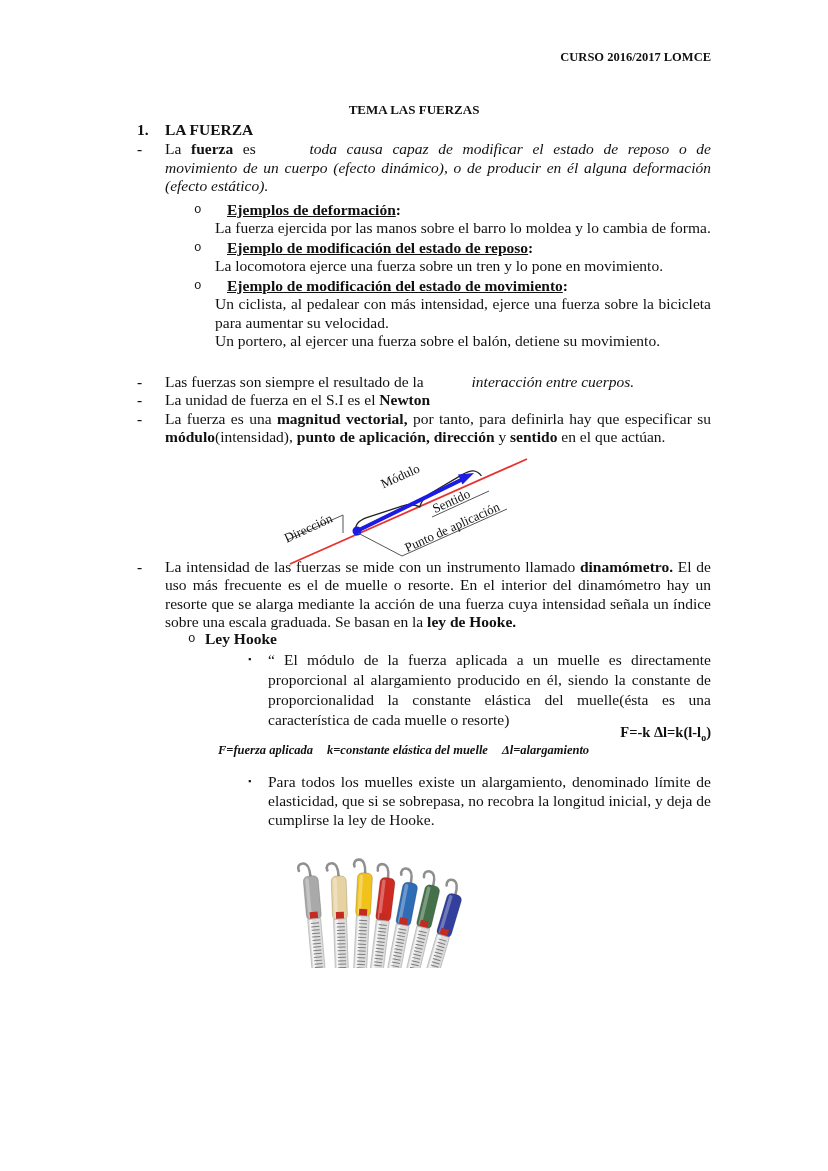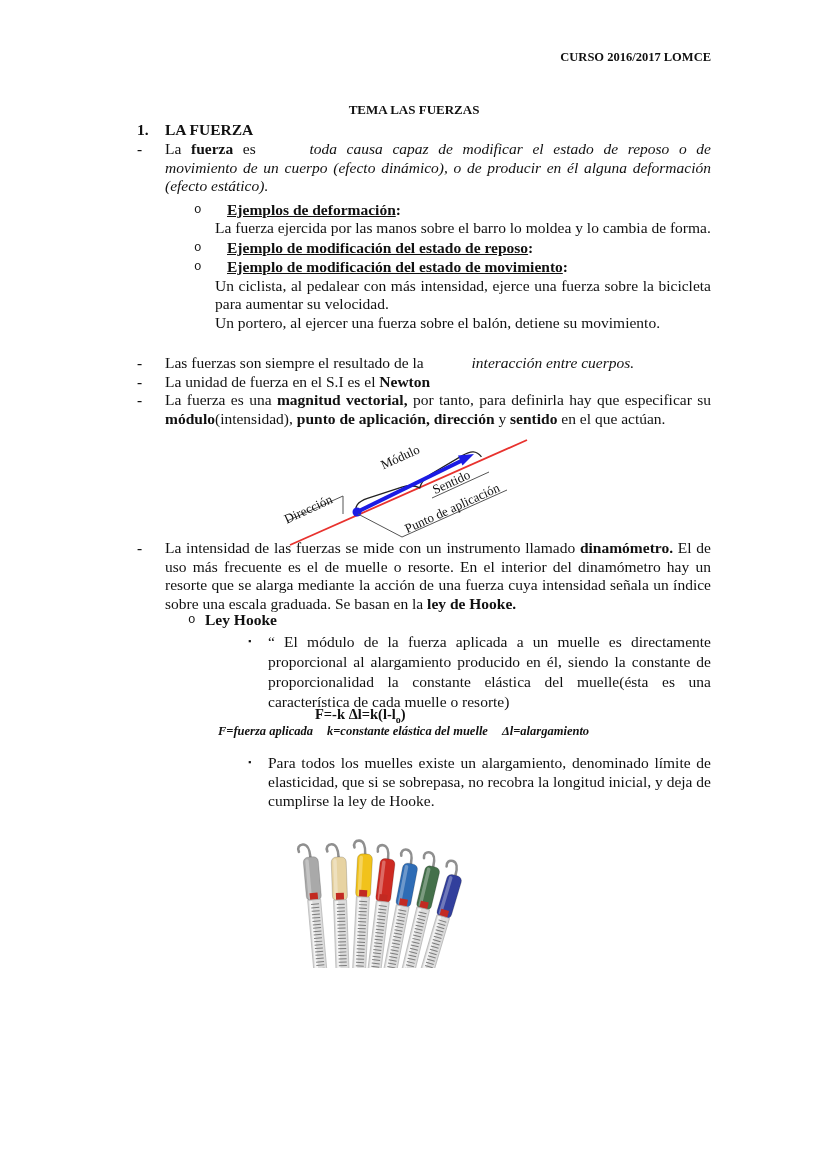--- a/index.html
+++ b/index.html
@@ -42,21 +42,21 @@
   .lv2{padding-left:78px;}
   .lv2 .marker{left:57px;font-family:"Liberation Mono","DejaVu Sans Mono",monospace;font-size:12.5px;line-height:18.5px;}
   .lv2h{padding-left:68px;}
   .lv2h .marker{left:51px;font-family:"Liberation Mono","DejaVu Sans Mono",monospace;font-size:12.5px;line-height:18.5px;}
   .lv3{padding-left:131px;}
   .lv3 .marker{left:111px;font-size:9px;line-height:18.5px;}
   .b{font-weight:bold;}
   .i{font-style:italic;margin-left:44px;}
   .hu{font-weight:bold;text-decoration:underline;margin-left:12px;}
   .quote{line-height:20px;}
-  .formula{margin-top:-6px;margin-left:178px;font-weight:bold;font-size:14.5px;line-height:16px;}
+  .formula{margin-top:-6px;margin-left:178px;font-weight:bold;font-size:14.5px;line-height:16px;text-align:right;}
   .formula sub{font-size:10px;}
   .legend{margin-top:-3px;margin-left:81px;font-weight:bold;font-size:12.5px;line-height:14px;white-space:nowrap;font-style:italic;}
   .legend span{margin-right:14px;}
   .legend span:last-child{margin-right:0;}
   .vec-svg{display:block;margin-left:98px;margin-top:-6px;}
   .vec-label{font-family:"Liberation Serif","DejaVu Serif",serif;font-size:13px;fill:#111;}
   .dyn-svg{display:block;margin-left:146px;margin-top:20px;}
   .mt2{margin-top:2px;} .mt5{margin-top:5px;} .mt1{margin-top:1px;}
   .gap-before{margin-top:22px;}
   .pull13{margin-top:-13px;} .pullLey{margin-top:-2px;}
@@ -86,20 +86,23 @@
       <span class="hu">Ejemplos de deformación</span><span class="b">:</span>
     </div>
     <div class="li lv2">
       <span>La fuerza ejercida por las manos sobre el barro lo moldea y lo cambia de forma.</span>
     </div>
 
     <div class="li lv2 mt1">
       <span class="marker">o</span>
       <span class="hu">Ejemplo de modificación del estado de reposo</span><span class="b">:</span>
     </div>
+    <div class="li lv2">
+      <span>La locomotora ejerce una fuerza sobre un tren y lo pone en movimiento.</span>
+    </div>
 
     <div class="li lv2 mt1">
       <span class="marker">o</span>
       <span class="hu">Ejemplo de modificación del estado de movimiento</span><span class="b">:</span>
     </div>
     <div class="li lv2">
       <span>Un ciclista, al pedalear con más intensidad, ejerce una fuerza sobre la bicicleta para aumentar su velocidad.</span>
     </div>
     <div class="li lv2">
       <span>Un portero, al ejercer una fuerza sobre el balón, detiene su movimiento.</span>

